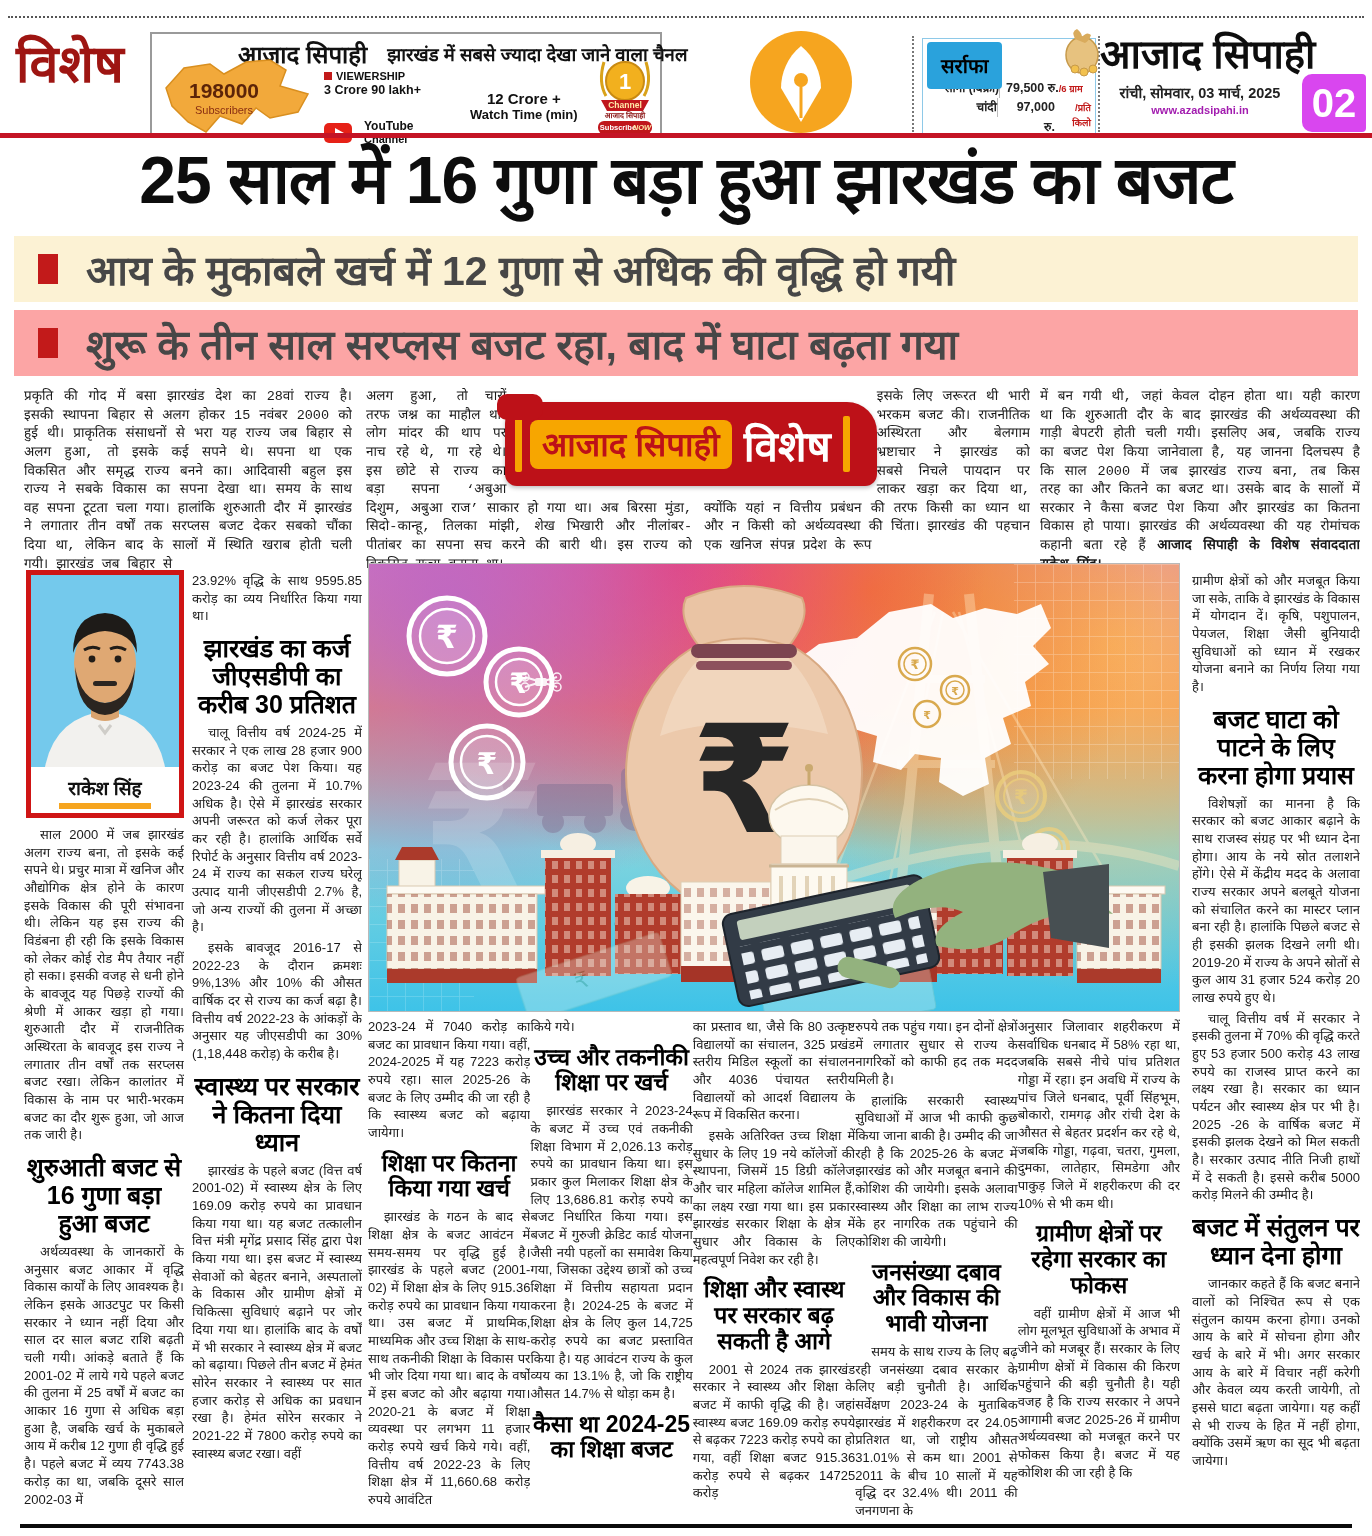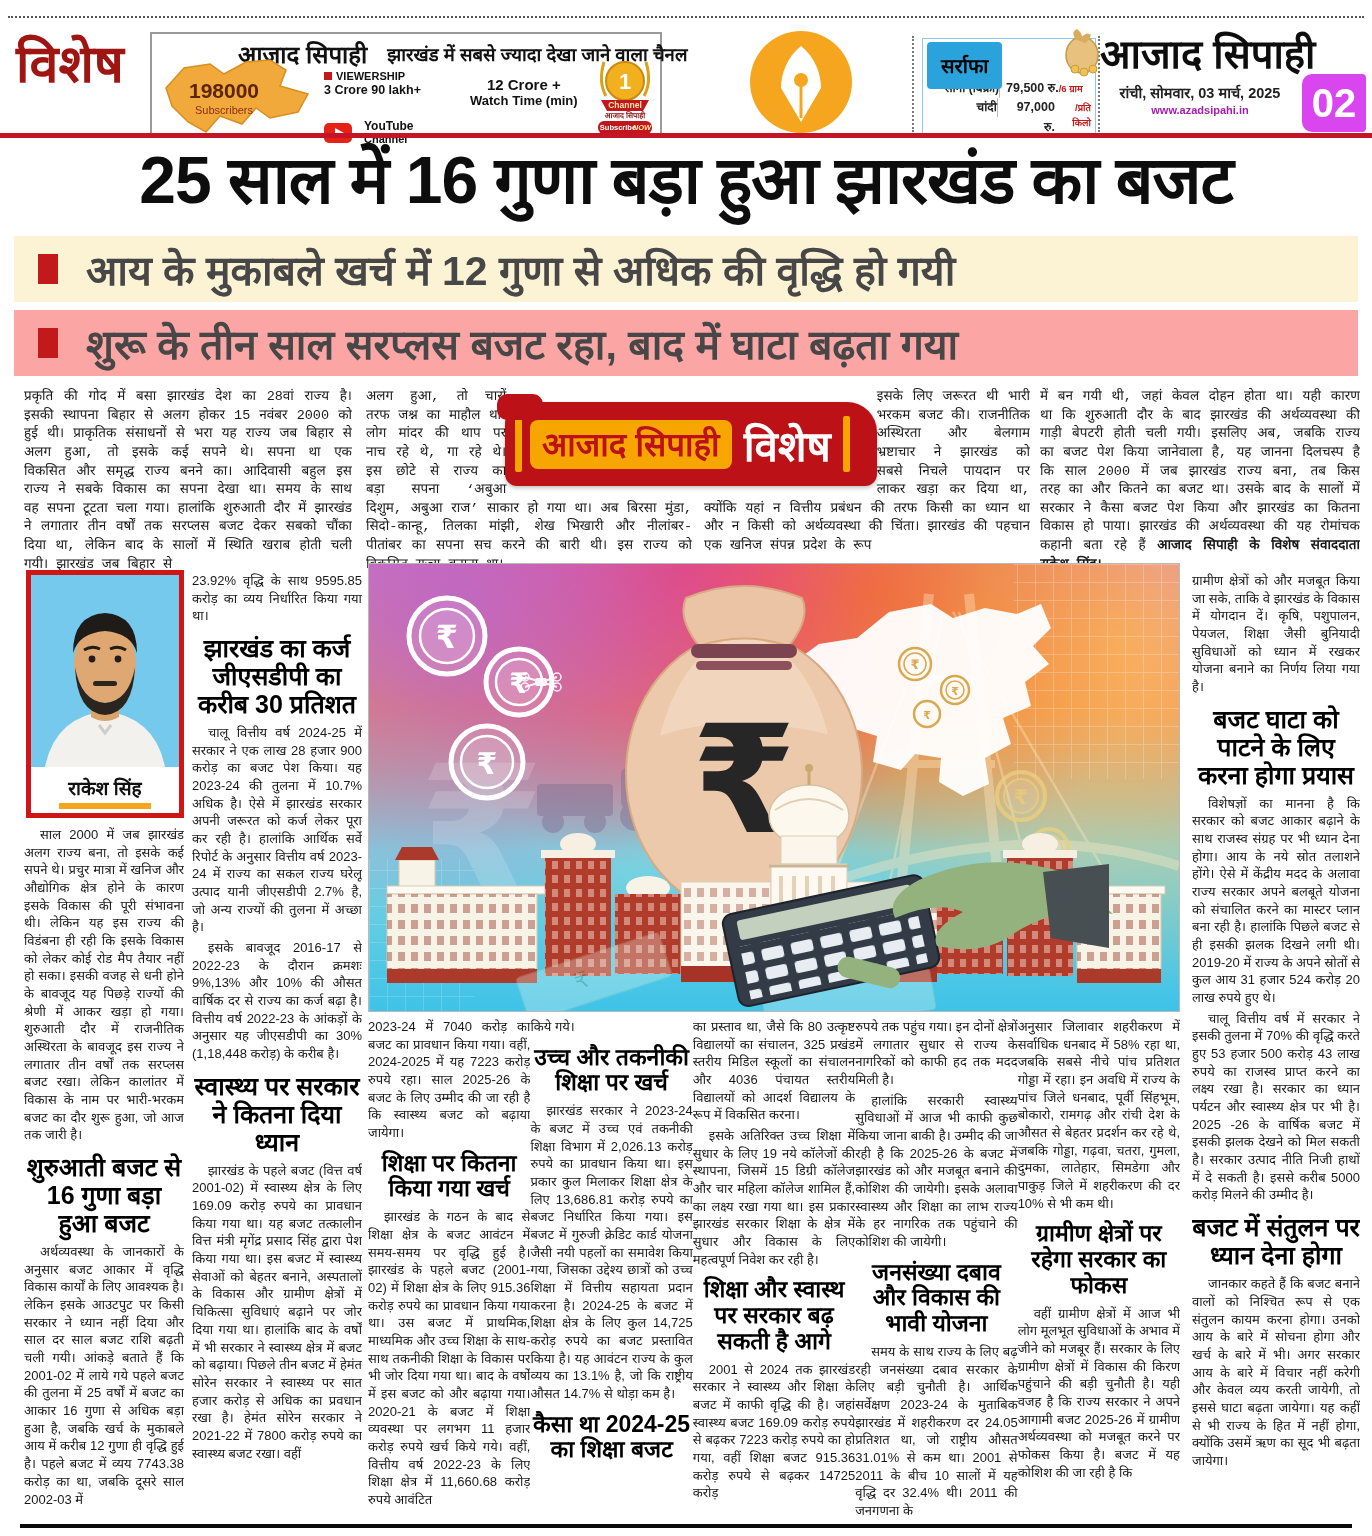--- a/index.html
+++ b/index.html
@@ -14,21 +14,21 @@
   .promo-div{width:3px;height:28px;background:#c21a1a;}
   .promo-tagline{font-size:18.5px;font-weight:800;color:#111;white-space:nowrap;}
   .promo-map{position:absolute;left:6px;top:20px;}
   .viewership{position:absolute;left:172px;top:36px;font-size:11px;color:#111;}
   .v-label{font-weight:800;display:flex;align-items:center;gap:4px;}
   .red-sq{width:8px;height:8px;background:#c21a1a;display:inline-block;}
   .v-value{font-weight:800;font-size:12.5px;margin-top:1px;}
   .yt-row{display:flex;align-items:center;gap:12px;margin-top:23px;}
   .yt-text{font-weight:800;font-size:12px;line-height:1.05;}
   .yt-sub{font-weight:700;font-size:11px;}
-  .watchtime{position:absolute;left:318px;top:42px;text-align:center;font-weight:800;color:#111;}
+  .watchtime{position:absolute;left:318px;top:56px;text-align:center;font-weight:800;color:#111;}
   .wt-val{font-size:15px;}
   .wt-lab{font-size:13px;}
   .medal{position:absolute;right:4px;top:22px;}
   .vdot{position:absolute;border-left:2px dotted #777;}
   .pen-logo{position:absolute;left:748px;top:30px;}
   
   .bullion{position:absolute;left:922px;top:38px;width:172px;height:94px;border:1.5px solid #8ec9e8;background:#fff;}
   .bullion-head{position:relative;height:36px;}
   .bullion-title{display:inline-block;background:#2aa2dc;color:#000000;font-weight:800;font-size:20px;
                  padding:10px 14px;border-radius:4px;margin:3px 0 0 4px;}

